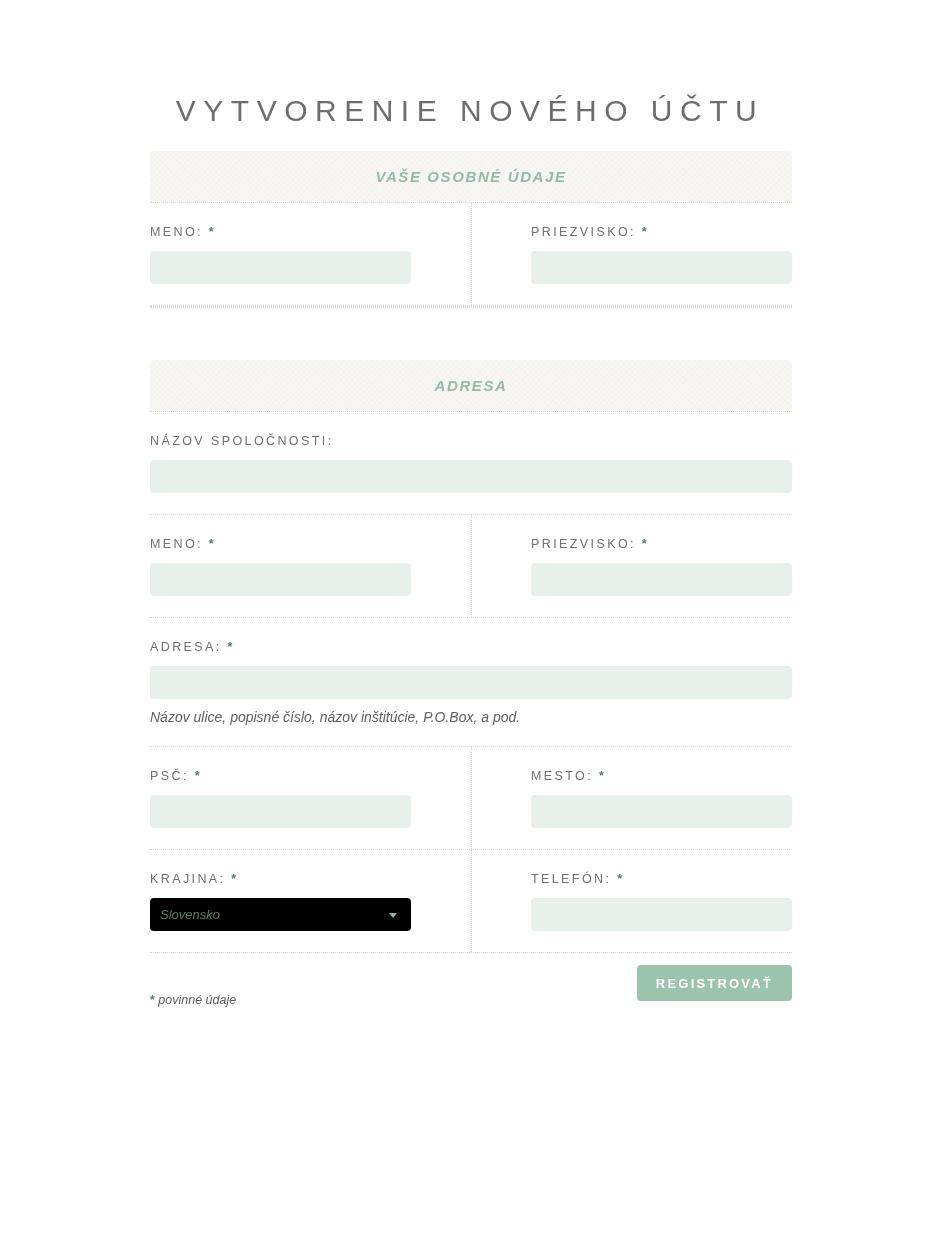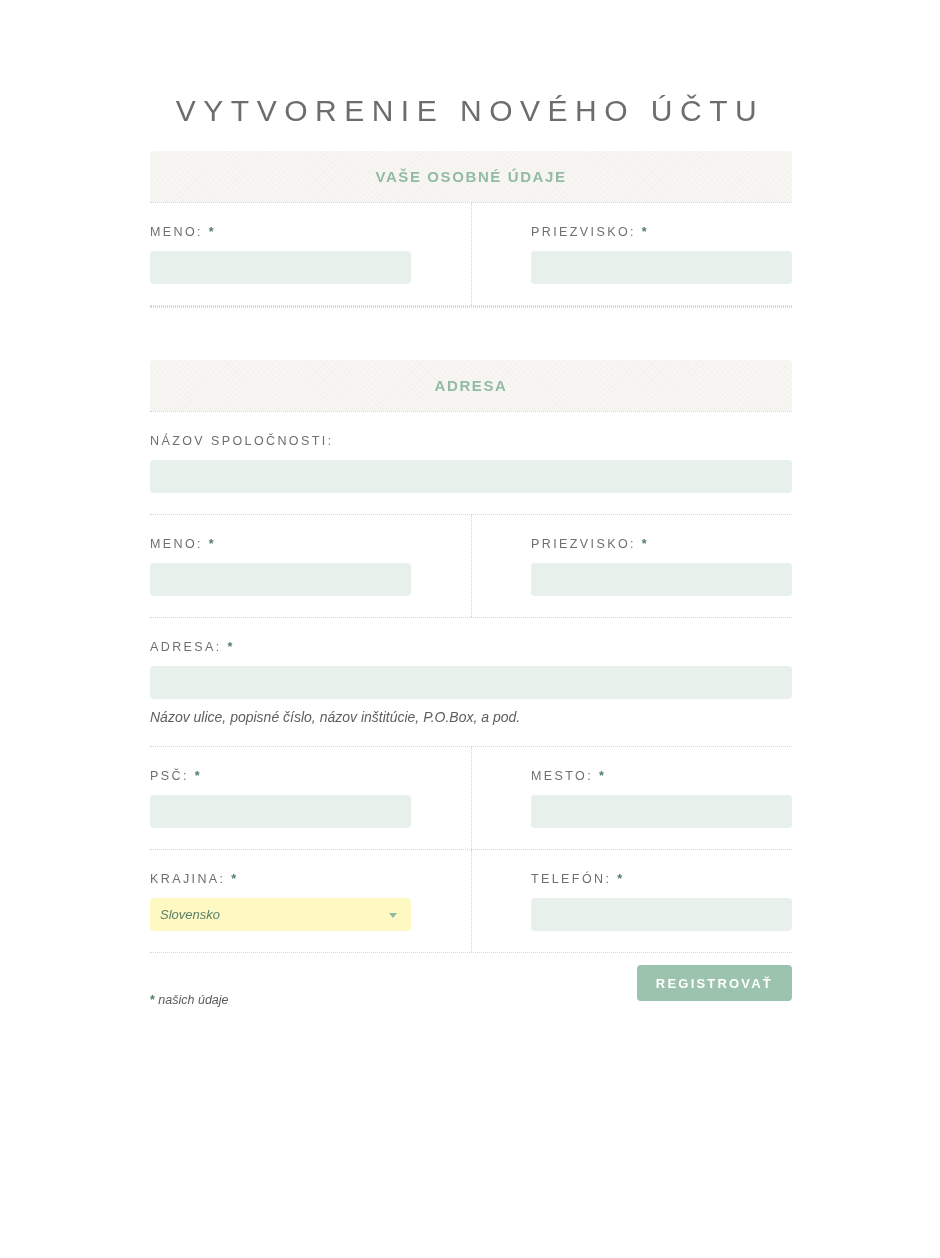--- a/index.html
+++ b/index.html
@@ -51,20 +51,21 @@
     align-items: center;
     justify-content: center;
   }
   .section-band-title {
     font-size: 15px;
     font-weight: bold;
     letter-spacing: 1.6px;
     color: #93bba4;
     text-transform: uppercase;
     white-space: nowrap;
+    font-style: italic;
   }
 
   
   .hrule {
     height: 0;
     border-top: 1px dotted #d8d5d0;
   }
 
   
   .row {
@@ -124,21 +125,21 @@
 
   
   .select-wrap {
     position: relative;
     width: 261px;
     height: 33px;
   }
   .select {
     width: 261px;
     height: 33px;
-    background: #fef9c3;
+    background: #000000;
     border: none;
     border-radius: 4px;
     outline: none;
     appearance: none;
     -webkit-appearance: none;
     -moz-appearance: none;
     font-family: "Liberation Sans", sans-serif;
     font-style: italic;
     font-size: 13px;
     color: #5a7f68;
@@ -340,19 +341,19 @@
           <span>Telefón:</span>
           <span class="req">*</span>
         </div>
         <input class="input" type="text" placeholder="" style="">
       </div>
     </div>
     <div class="hrule"></div>
 
     <div class="footer">
       <div class="footnote">
-        <span class="req">*</span><span> našich údaje</span>
+        <span class="req">*</span><span> povinné údaje</span>
       </div>
       <button class="submit">Registrovať</button>
     </div>
 
   </div>
 </div>
 
 </body></html>

